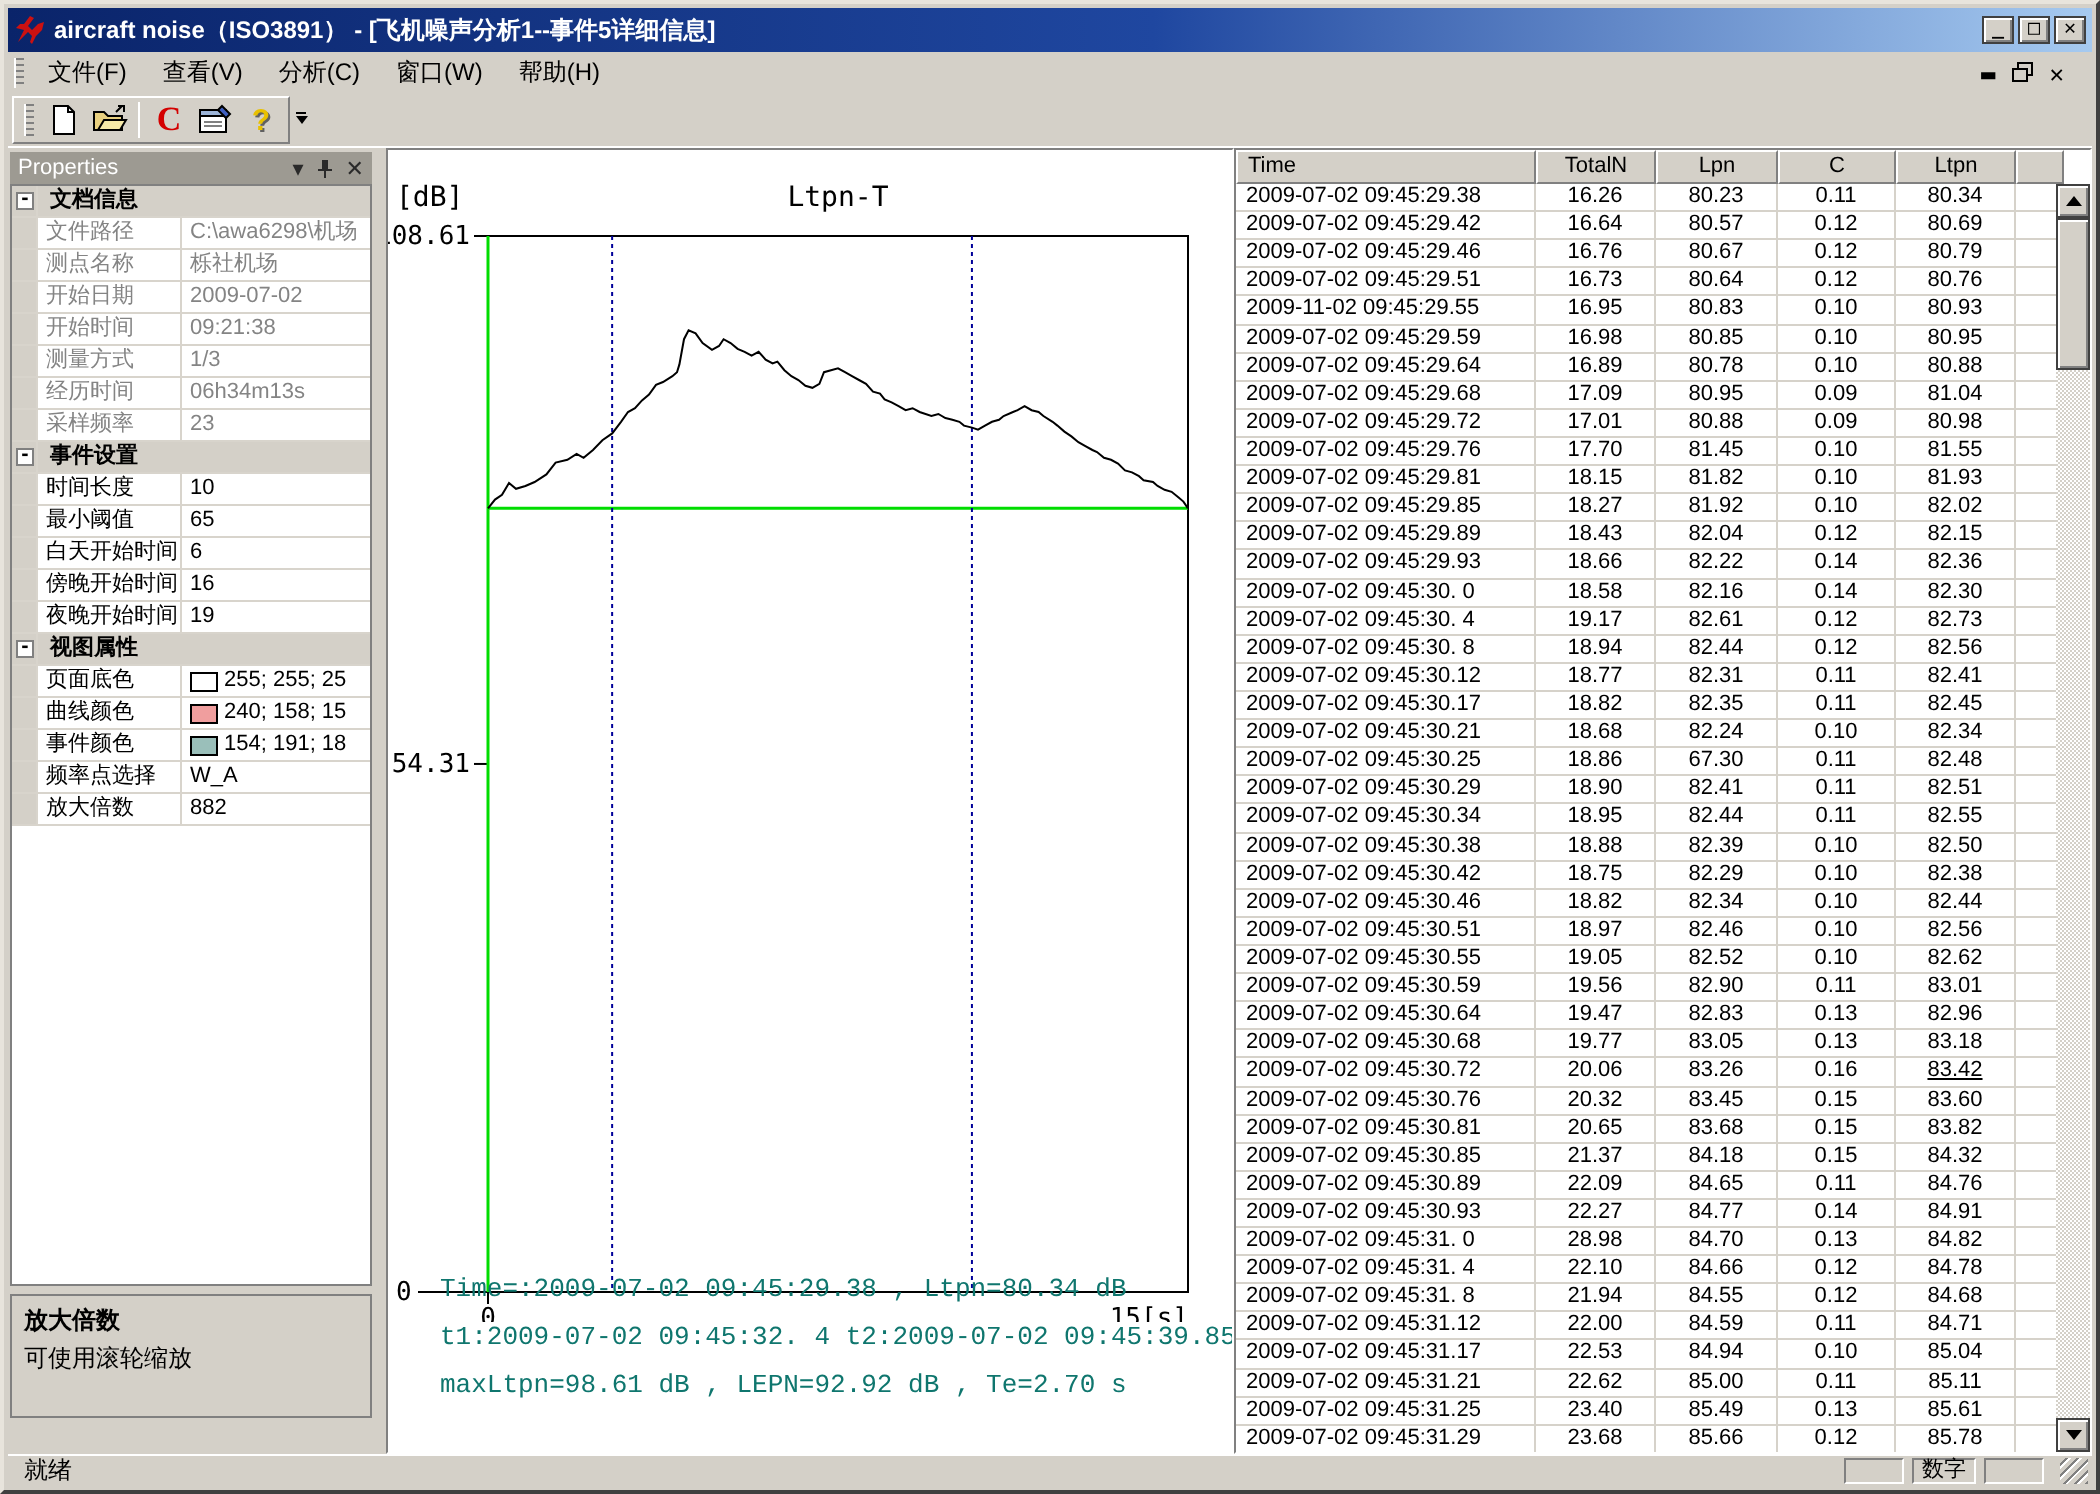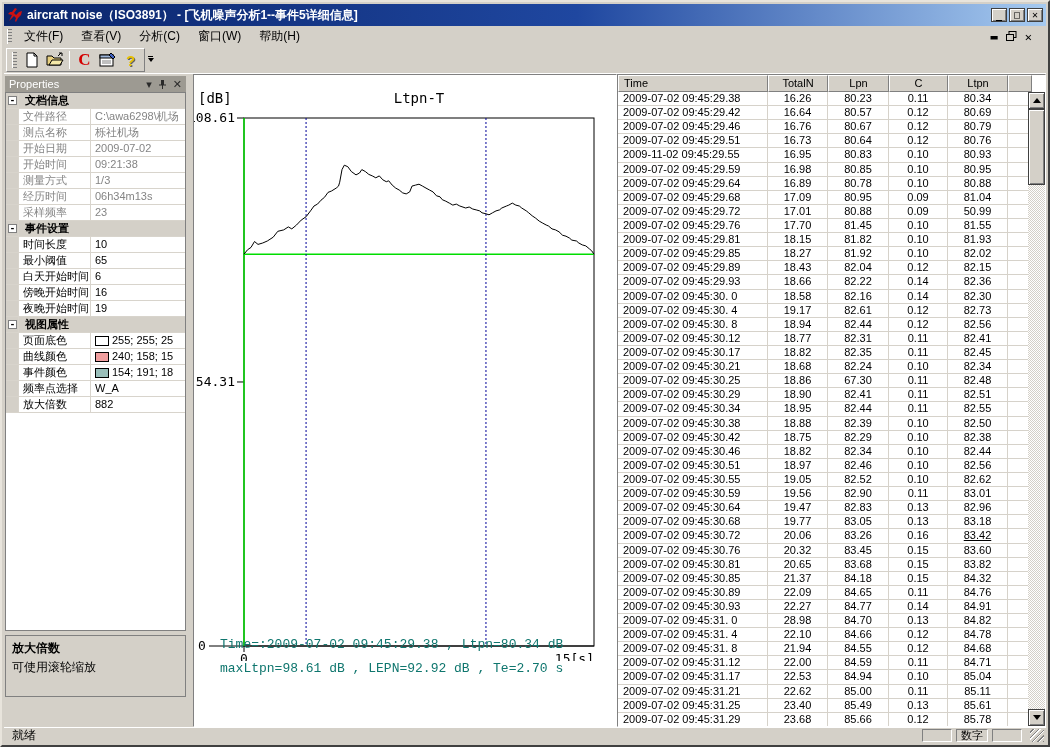--- a/index.html
+++ b/index.html
@@ -44,21 +44,21 @@
   .q-glyph { color:#e8c000; font-weight:bold; font-size:15px; text-shadow:1px 1px 0 #606060; }
   .overflow-btn { width:11px; height:22px; display:flex; flex-direction:column; align-items:center;
                   justify-content:center; gap:1px; }
   .overflow-btn .bar { width:5px; height:1px; background:#000; }
   .arr-down { width:0; height:0; border:3px solid transparent; border-top:4px solid #000; }
 
   
   .main { position:absolute; left:2px; right:2px; top:72px; bottom:18px; background:#d4d0c8; }
 
   
-  .dock { position:absolute; left:0; top:2px; width:185px; bottom:16px; }
+  .dock { position:absolute; left:0; top:2px; width:185px; bottom:4px; }
   .props-header { position:absolute; left:1px; right:3px; top:0; height:16px; background:#9d9a92;
                   color:#fff; display:flex; align-items:center; padding:0 4px; font-size:11px; }
   .props-header .ph-icons { margin-left:auto; display:flex; gap:6px; align-items:center; color:#2a2a2a; }
   .props-grid { position:absolute; left:1px; right:3px; top:16px; bottom:80px; background:#fff;
                 border:1px solid #808080; overflow:hidden; font-size:11px; }
   .prow { display:flex; height:16px; line-height:15px; border-bottom:1px solid #d8d4cc; }
   .prow .gutter { width:13px; background:#d4d0c8; border-right:1px solid #d8d4cc; position:relative; flex:0 0 13px;}
   .psec { background:#d4d0c8; font-weight:bold; }
   .psec .sec-label { padding-left:6px; }
   .minusbox { position:absolute; left:2px; top:3px; width:9px; height:9px; background:#fff;
@@ -369,21 +369,21 @@
           <text x="4" y="575" font-size="13" font-family="DejaVu Sans Mono, monospace">0</text>
           <line x1="50" y1="571" x2="50" y2="577" stroke="#000"></line>
           <text x="50" y="588" font-size="13" text-anchor="middle" font-family="DejaVu Sans Mono, monospace">0</text>
           <text x="400" y="588" font-size="13" text-anchor="end" font-family="DejaVu Sans Mono, monospace">15[s]</text>
           <line x1="50" y1="43" x2="50" y2="571" stroke="#00dd00" stroke-width="1.5"></line>
           <line x1="50" y1="179.16867691741095" x2="400" y2="179.16867691741095" stroke="#00dd00" stroke-width="1.5"></line>
           <line x1="112.06666666666666" y1="43" x2="112.06666666666666" y2="571" stroke="#000099" stroke-dasharray="2,2"></line>
           <line x1="291.96666666666664" y1="43" x2="291.96666666666664" y2="571" stroke="#000099" stroke-dasharray="2,2"></line>
           <polyline points="50.0,179.2 53.5,174.8 57.0,172.4 60.5,166.5 64.0,169.4 68.7,168.0 73.3,166.0 79.2,162.2 83.8,156.3 89.7,154.9 94.3,151.9 97.8,153.9 102.5,150.0 107.2,145.1 112.1,141.7 116.5,135.9 120.0,131.0 123.5,129.1 127.0,125.2 130.5,122.3 134.0,117.4 137.5,116.0 142.2,113.1 144.5,111.1 145.7,107.2 148.0,94.6 150.3,90.2 153.8,91.7 157.3,96.5 162.0,99.9 165.5,98.0 167.8,94.6 171.3,96.5 174.8,99.4 178.3,100.9 181.8,102.8 185.3,100.9 188.8,104.8 192.3,106.7 194.7,105.8 198.2,110.1 201.7,113.1 205.2,115.0 208.7,117.9 212.2,118.9 215.7,116.9 218.0,111.1 221.5,110.1 225.0,109.2 228.5,111.1 232.0,113.1 235.5,115.0 239.0,116.9 242.5,120.8 246.0,121.8 248.3,124.7 251.8,126.2 255.3,128.1 258.8,130.1 262.3,129.1 265.8,131.0 271.7,133.0 275.2,132.0 278.7,134.0 282.2,134.9 285.7,135.9 288.0,137.8 292.0,138.8 295.0,139.8 298.5,137.8 302.0,135.9 305.5,134.9 307.8,133.0 312.5,131.0 314.8,130.1 318.3,128.1 321.8,130.1 325.3,131.0 327.7,133.0 332.3,135.9 334.7,137.8 338.2,140.8 341.7,143.2 345.2,146.1 348.7,148.1 352.2,150.0 354.5,151.0 358.0,153.9 361.5,154.9 365.0,156.8 368.5,160.2 372.0,161.2 375.5,163.1 377.8,165.1 382.5,166.0 384.8,168.0 388.3,169.9 391.8,170.9 395.3,173.8 397.7,175.8 400.0,179.2" fill="none" stroke="#000000" stroke-width="1"></polyline>
         </svg>
-      <div class="chart-info" id="chart-info"><div>Time=:2009-07-02 09:45:29.38 , Ltpn=80.34 dB</div><div>maxLtpn=98.61 dB , LEPN=92.92 dB , Te=2.70 s</div></div>
+      <div class="chart-info" id="chart-info"><div>Time=:2009-07-02 09:45:29.38 , Ltpn=80.34 dB</div><div>t1:2009-07-02 09:45:32. 4 t2:2009-07-02 09:45:39.85</div><div>maxLtpn=98.61 dB , LEPN=92.92 dB , Te=2.70 s</div></div>
     </div>
 
     <div class="table-panel">
       <div class="thead" id="table-head">
           <div class="th time" style="width: 150px;">Time</div>
           <div class="th" style="width: 60px;">TotalN</div>
           <div class="th" style="width: 61px;">Lpn</div>
           <div class="th" style="width: 59px;">C</div>
           <div class="th" style="width: 60px;">Ltpn</div>
           <div class="th" style="width: 24px;"></div>
@@ -451,21 +451,21 @@
             <div class="td" style="width: 61px;">80.95</div>
             <div class="td" style="width: 59px;">0.09</div>
             <div class="td" style="width: 60px;">81.04</div>
             <div class="td" style="width: 24px;"></div>
           </div>
           <div class="trow">
             <div class="td time" style="width: 150px;">2009-07-02 09:45:29.72</div>
             <div class="td" style="width: 60px;">17.01</div>
             <div class="td" style="width: 61px;">80.88</div>
             <div class="td" style="width: 59px;">0.09</div>
-            <div class="td" style="width: 60px;">50.99</div>
+            <div class="td" style="width: 60px;">80.98</div>
             <div class="td" style="width: 24px;"></div>
           </div>
           <div class="trow">
             <div class="td time" style="width: 150px;">2009-07-02 09:45:29.76</div>
             <div class="td" style="width: 60px;">17.70</div>
             <div class="td" style="width: 61px;">81.45</div>
             <div class="td" style="width: 59px;">0.10</div>
             <div class="td" style="width: 60px;">81.55</div>
             <div class="td" style="width: 24px;"></div>
           </div>

